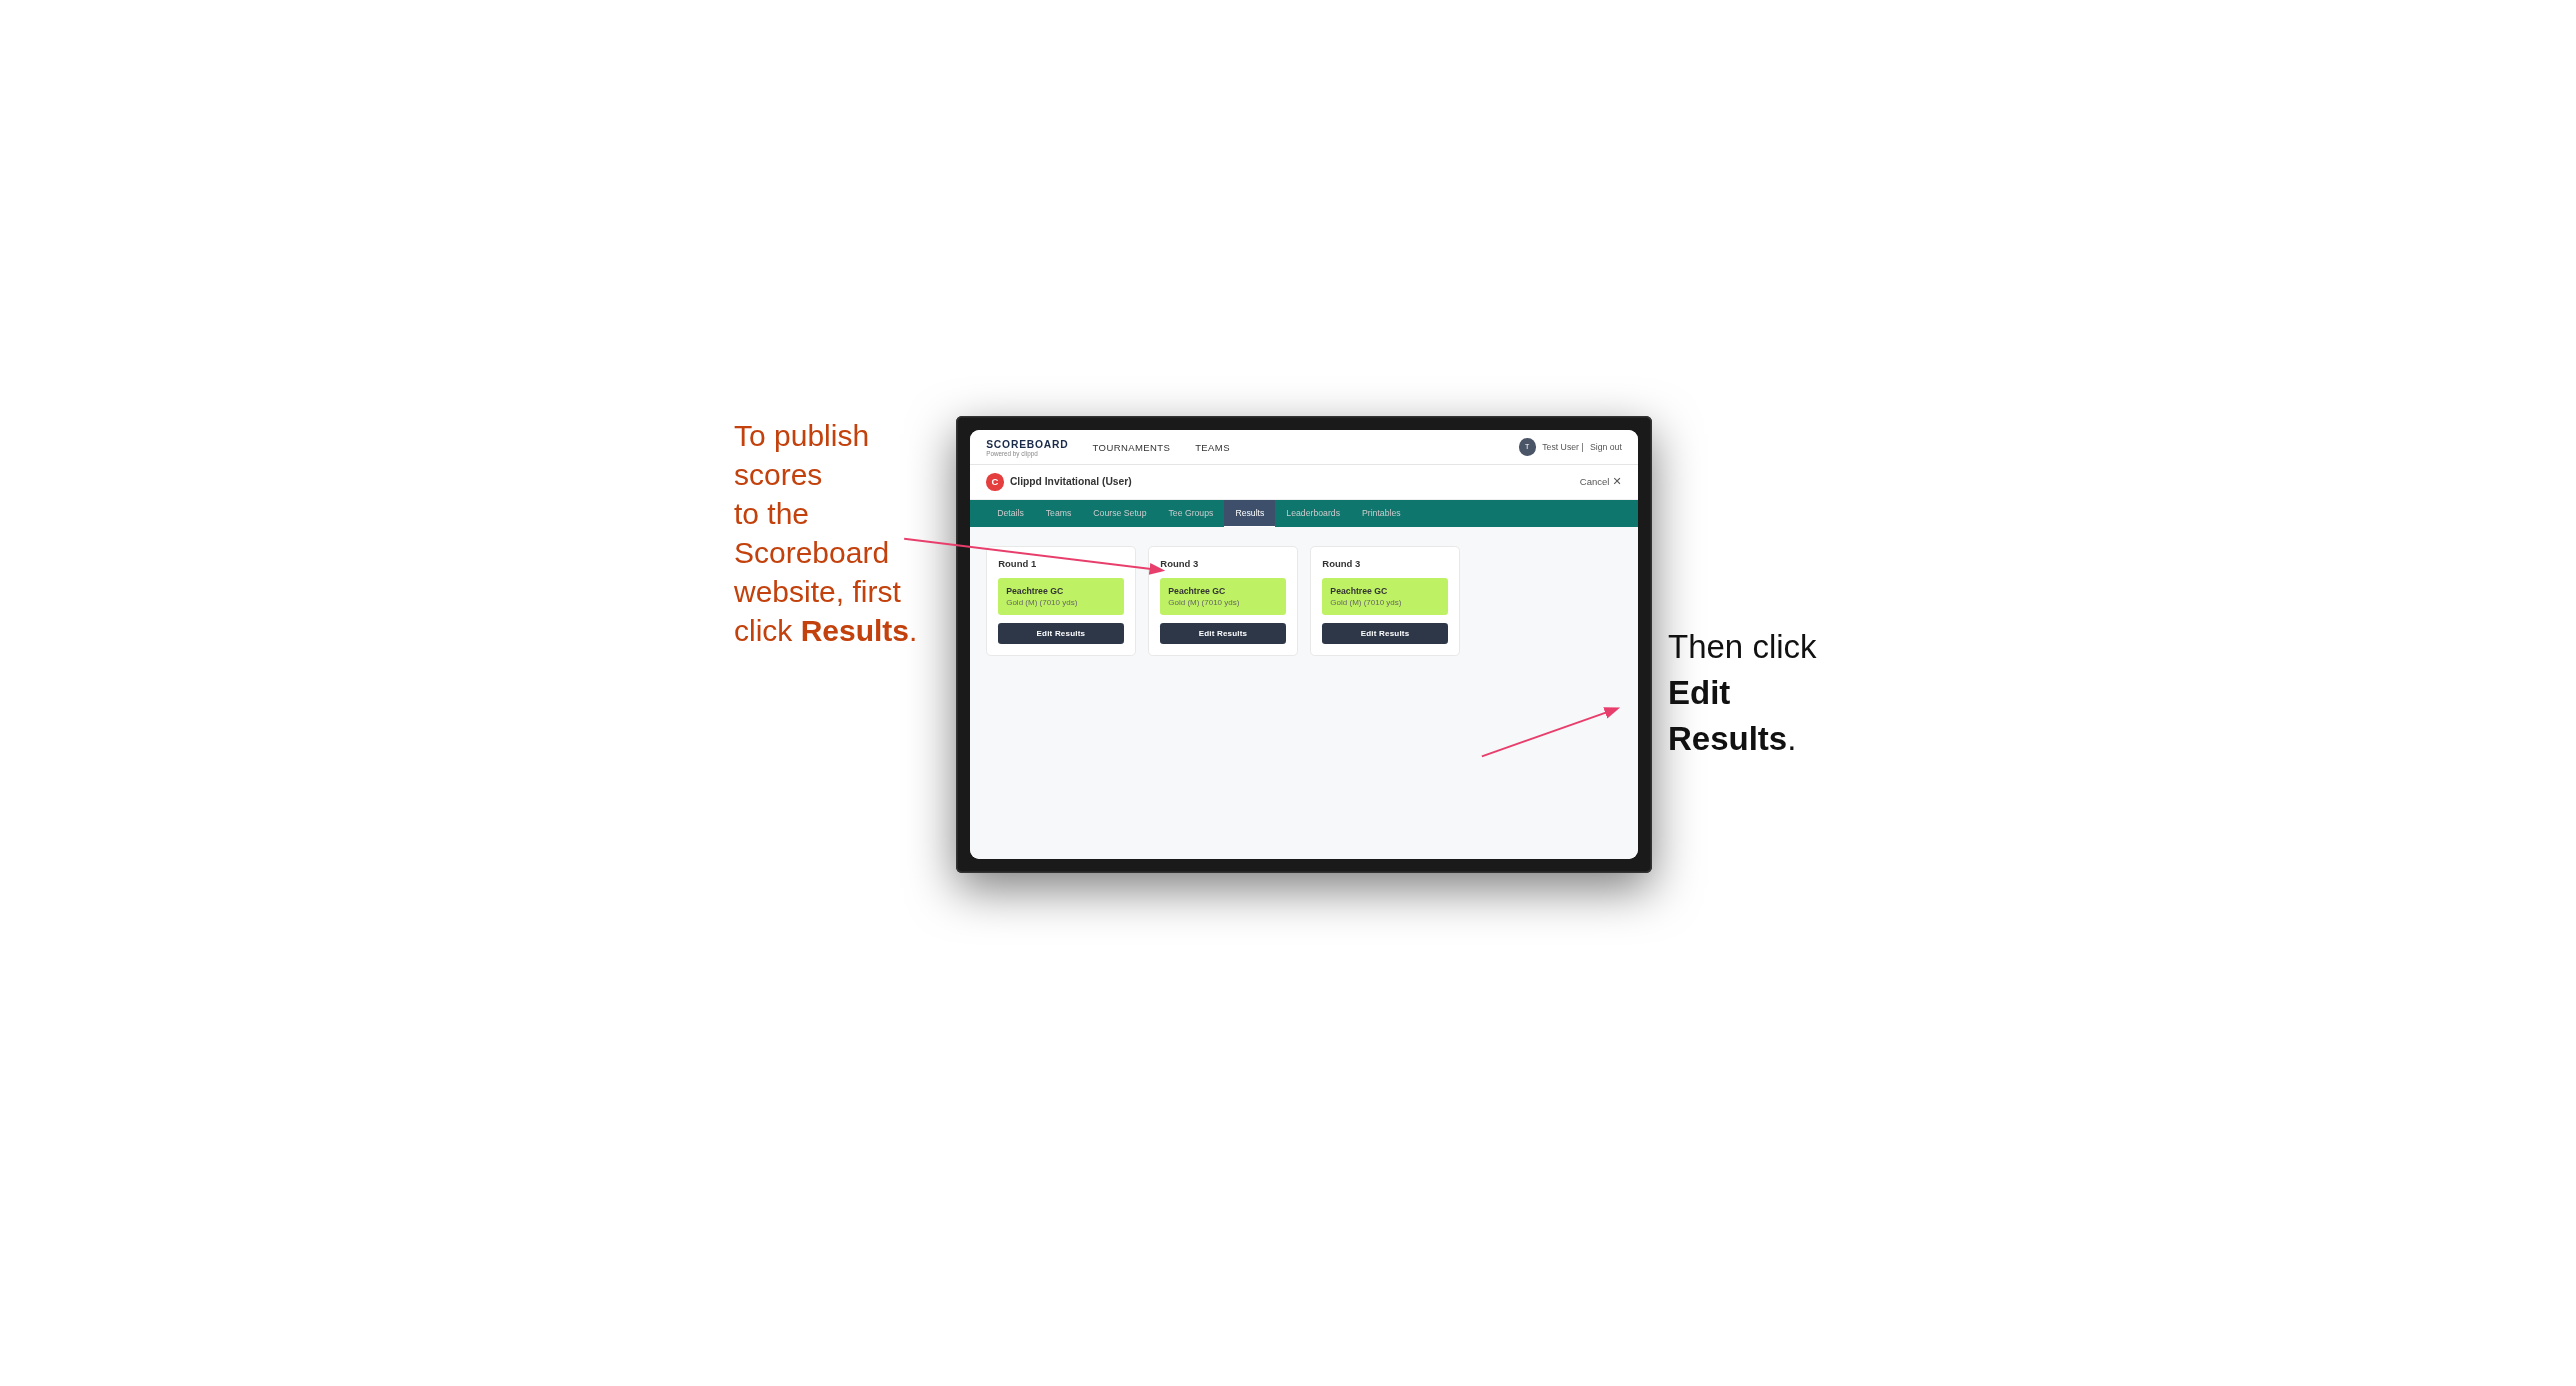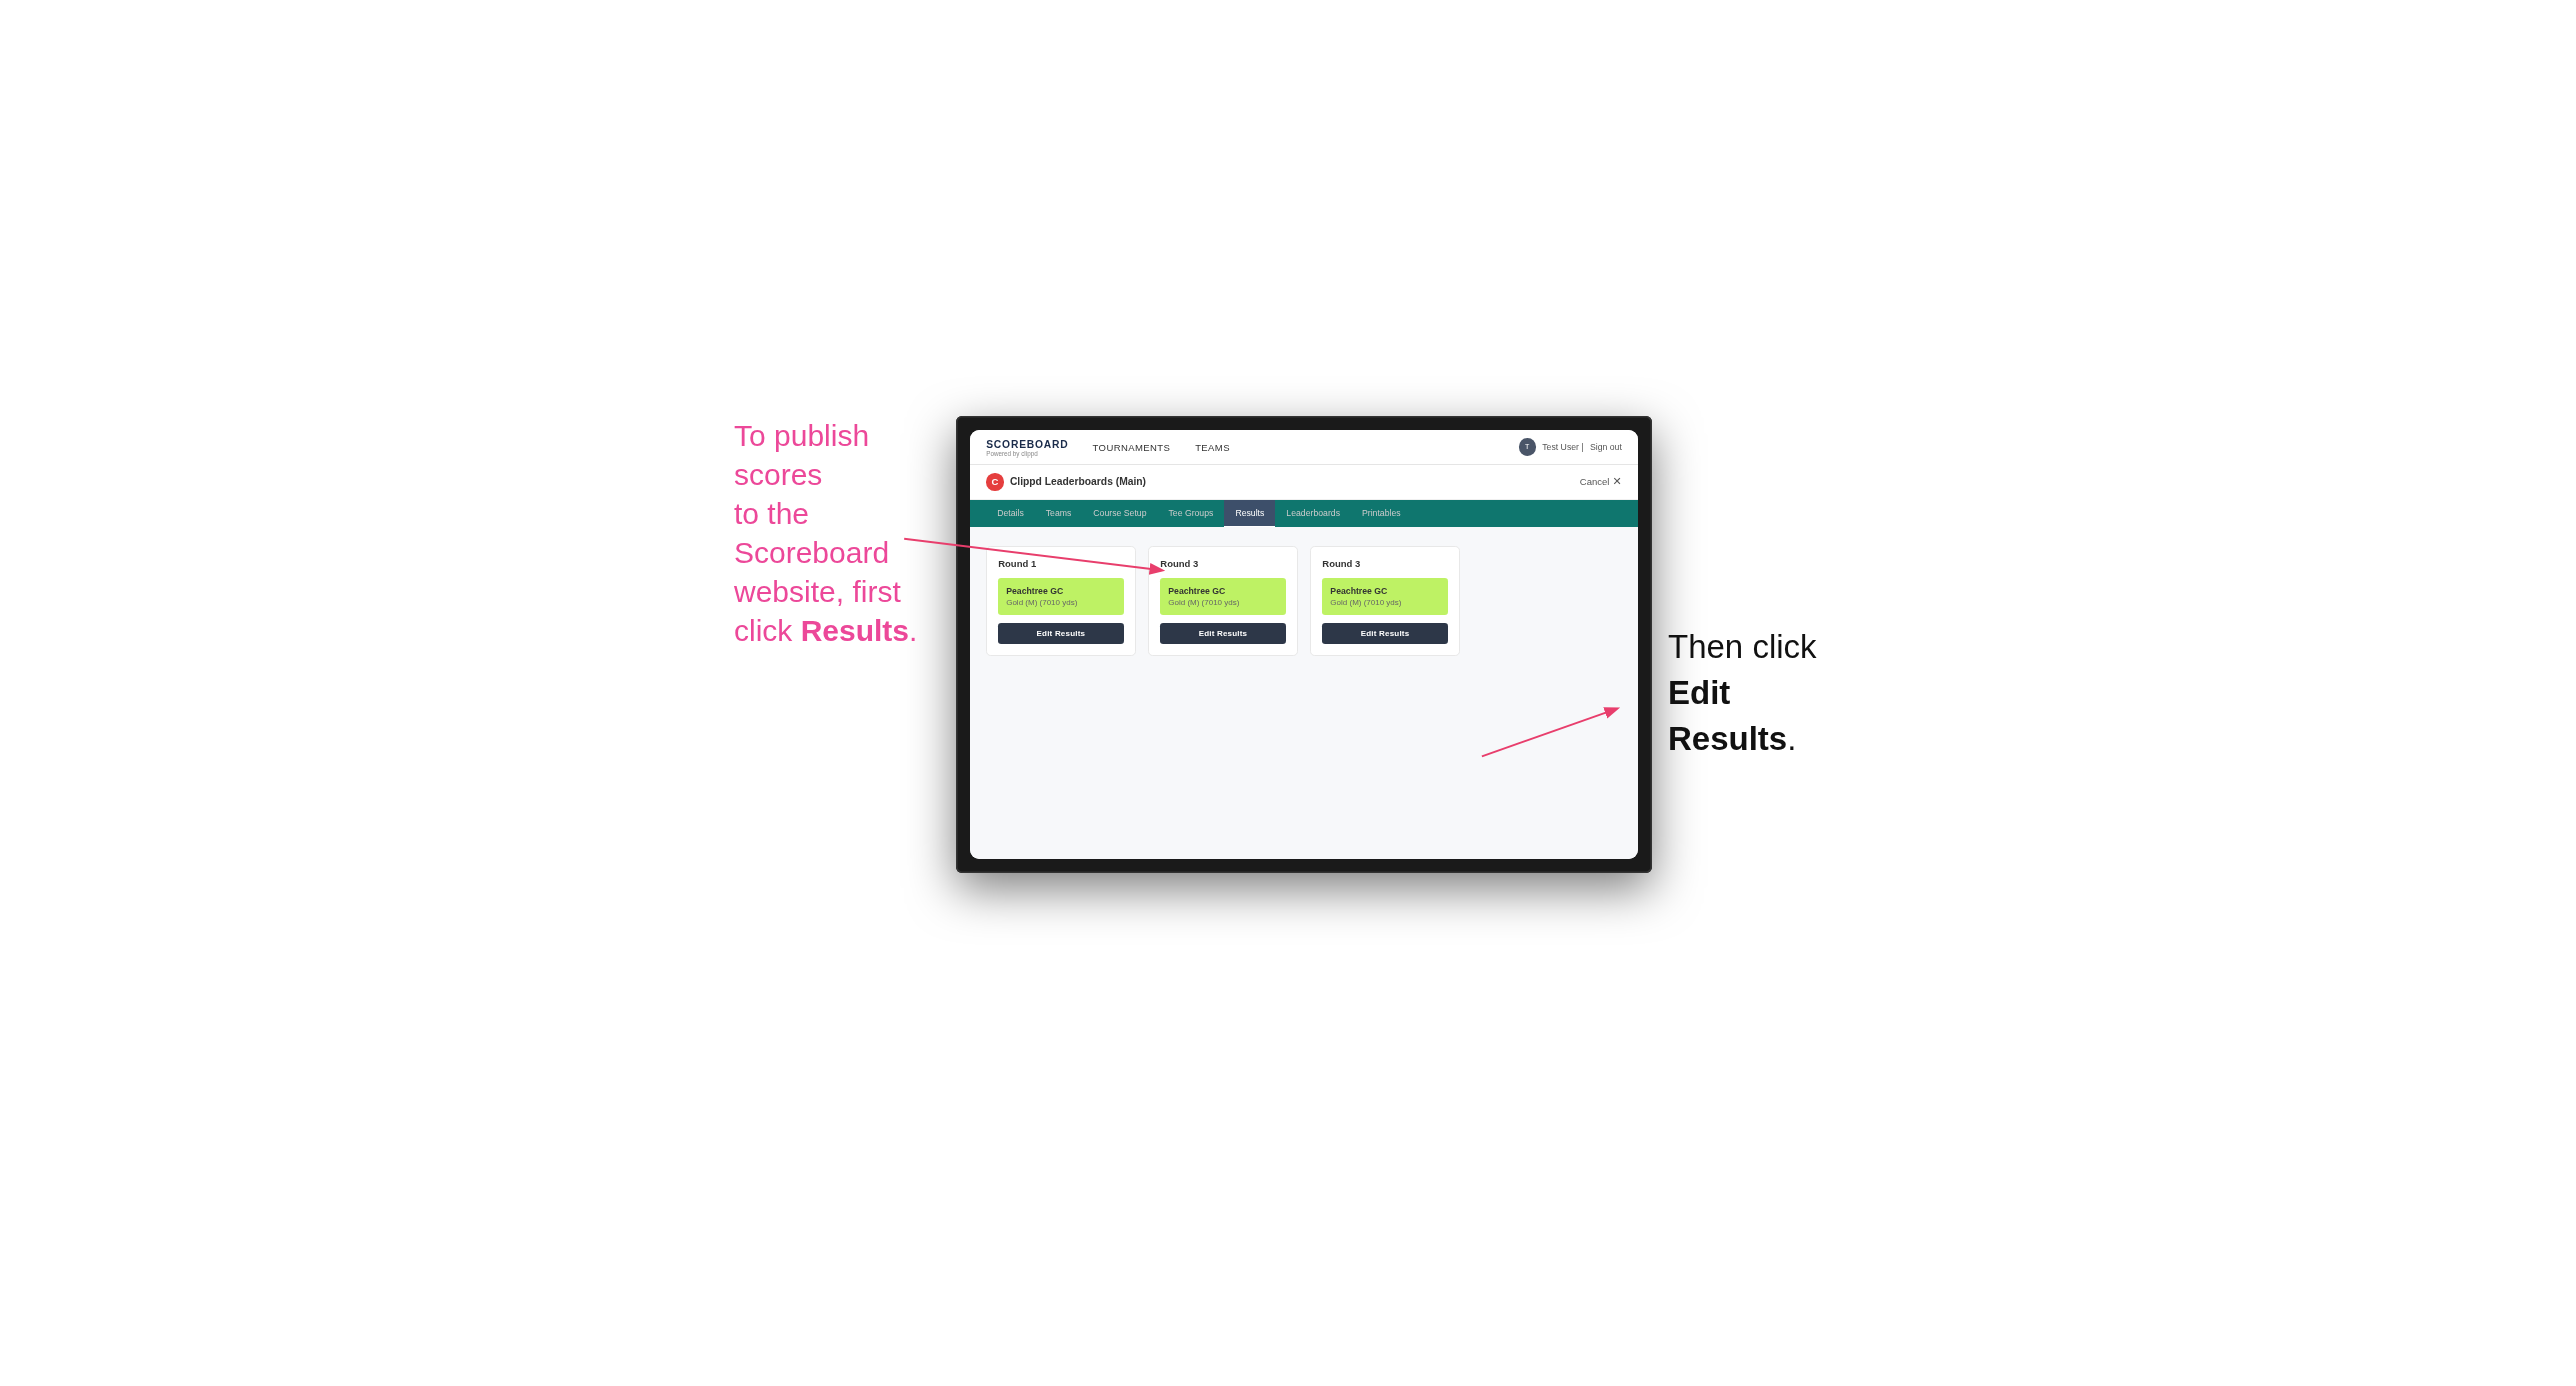--- a/index.html
+++ b/index.html
@@ -20,21 +20,21 @@
       max-width: 1108px;
     }
 
     
     .instruction-left {
       position: absolute;
       top: 0;
       left: 0;
       font-size: 30px;
       line-height: 1.3;
-      color: #ec4899;
+      color: #c2410c;
       width: 206px;
       z-index: 10;
     }
 
     
     .instruction-right {
       position: absolute;
       right: 0;
       top: 50%;
       transform: translateY(-50%);
@@ -316,21 +316,21 @@
         <div class="nav-right">
           <div class="user-avatar">T</div>
           <span>Test User |</span>
           <a style="color:#555;font-size:8.7px;text-decoration:none;cursor:pointer;">Sign out</a>
         </div>
       </nav>
 
       <div class="sub-header">
         <div class="tournament-title">
           <div class="c-logo">C</div>
-          <span class="tournament-name">Clippd Leaderboards (Main)</span>
+          <span class="tournament-name">Clippd Invitational (User)</span>
         </div>
         <div class="cancel-btn">
           <span>Cancel</span>
           <span style="font-size:11px;line-height:1;">✕</span>
         </div>
       </div>
 
       <div class="tab-nav">
         <div class="tab-item">Details</div>
         <div class="tab-item">Teams</div>

